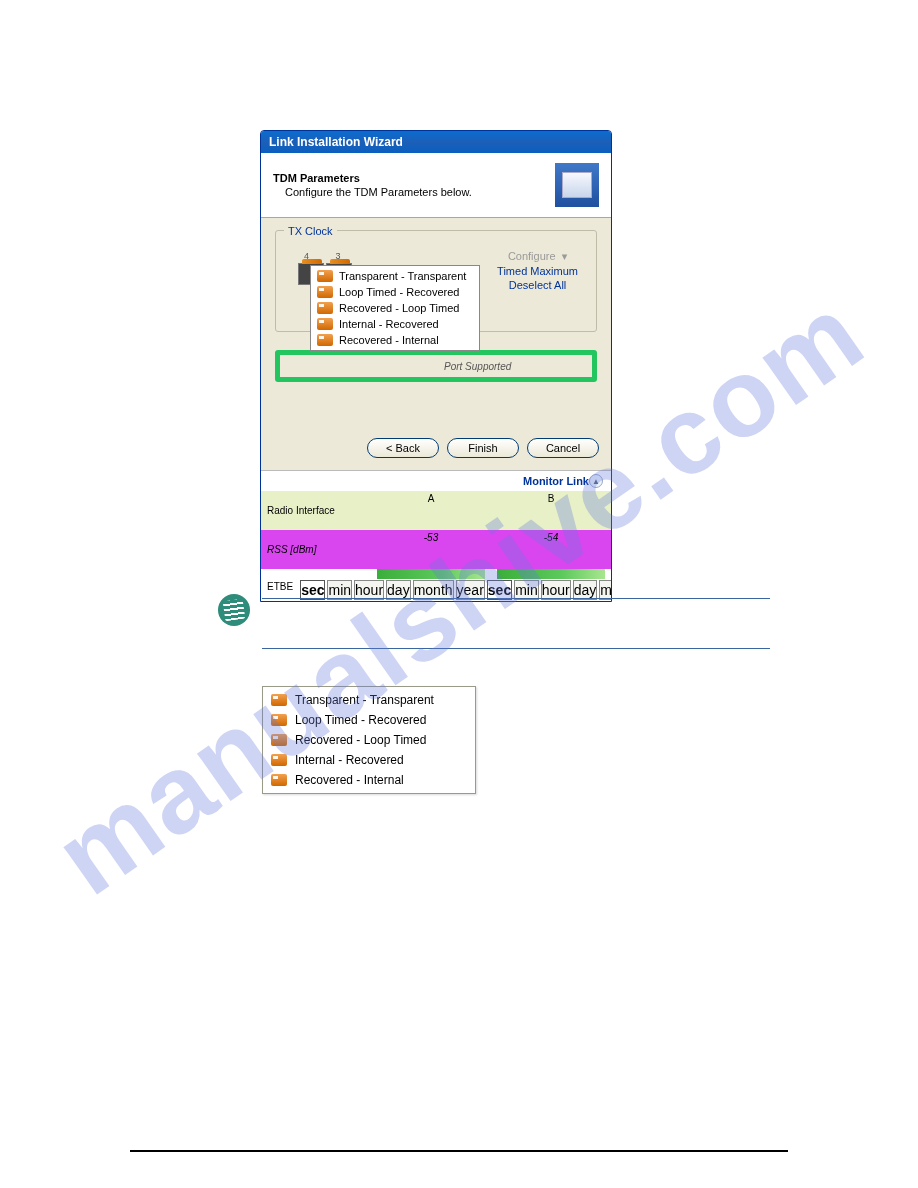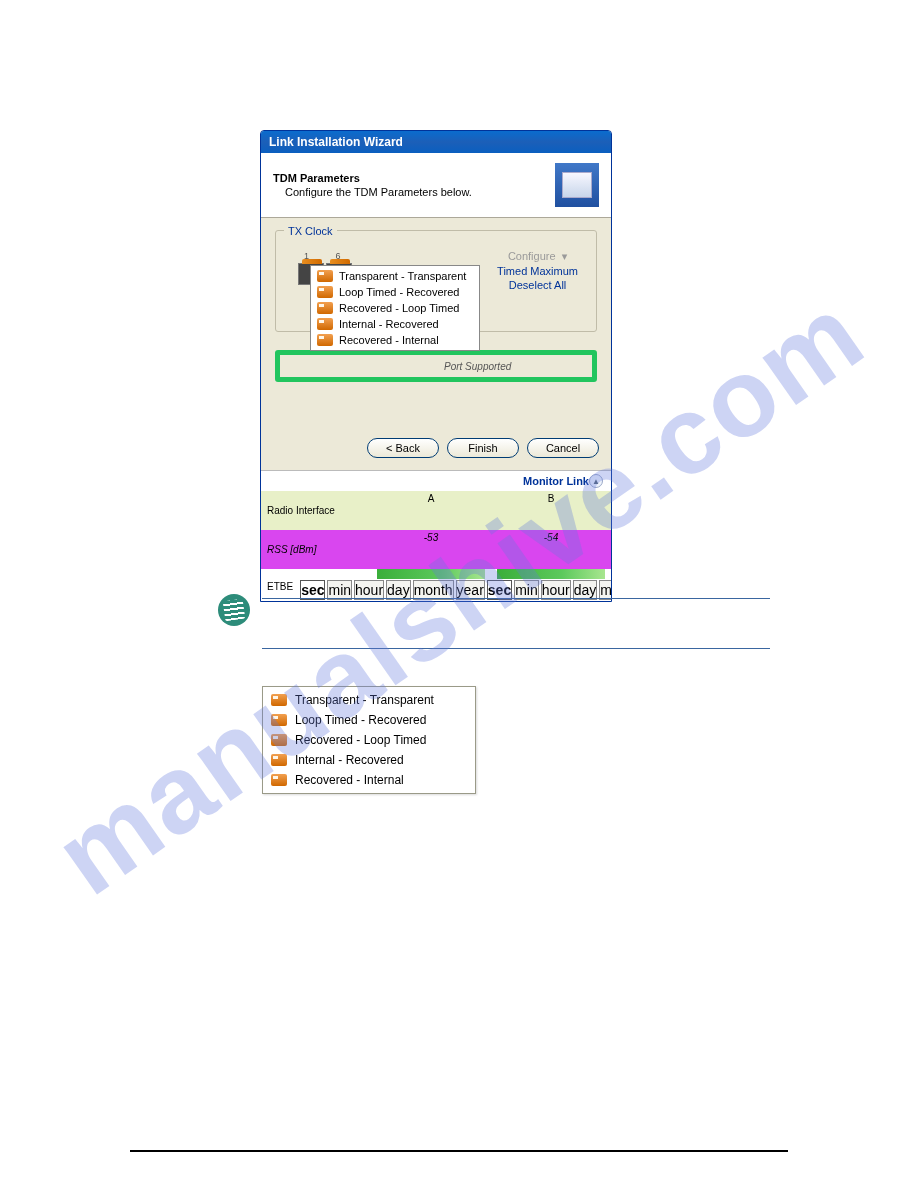--- a/index.html
+++ b/index.html
@@ -69,21 +69,21 @@
       <div class="htitle">TDM Parameters</div>
       <div class="hsub">Configure the TDM Parameters below.</div>
     </div>
     <div class="hicon">
         <div class="inner"></div>
       </div>
   </div>
   <div class="body">
     <div class="groupbox">
       <div class="grouplegend">TX Clock</div>
-      <div class="portnums">1   6</div>
+      <div class="portnums">4   3</div>
       <div class="ports">
         <div class="port"></div>
         <div class="port"></div>
       </div>
       <div class="dropdown">
         <div class="row">
             <span class="ddicon"></span>
             <span>Transparent - Transparent</span>
           </div>
         <div class="row">

